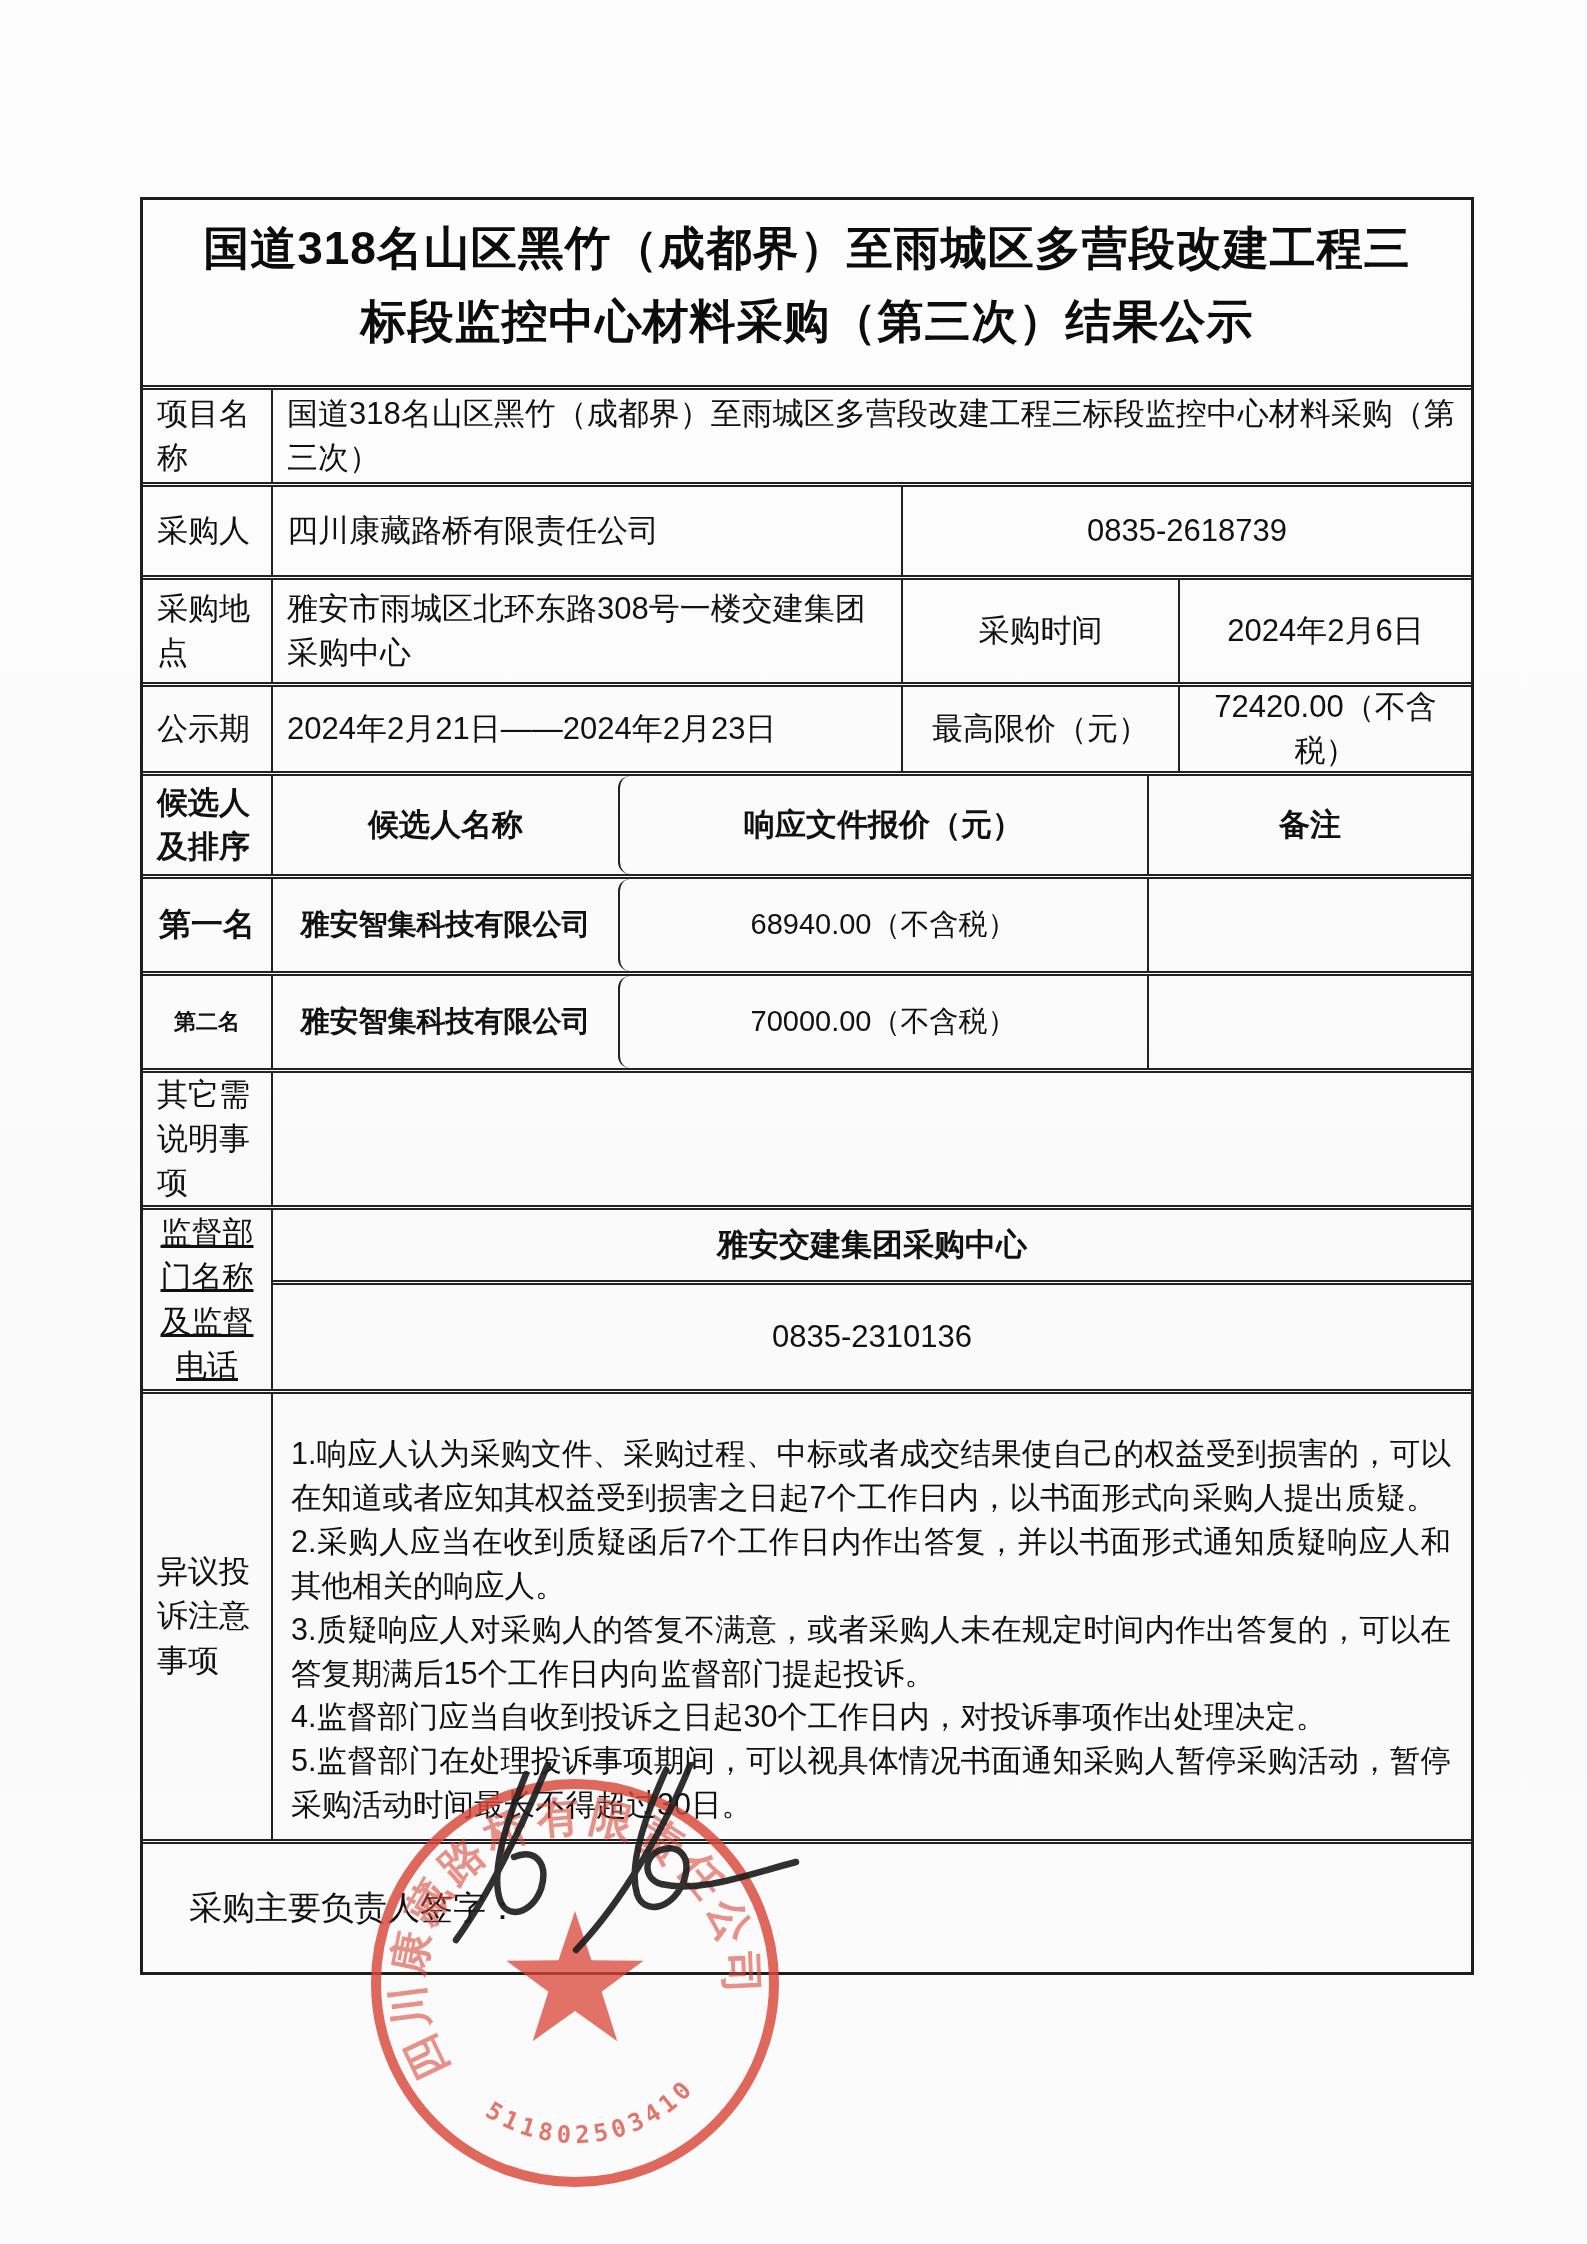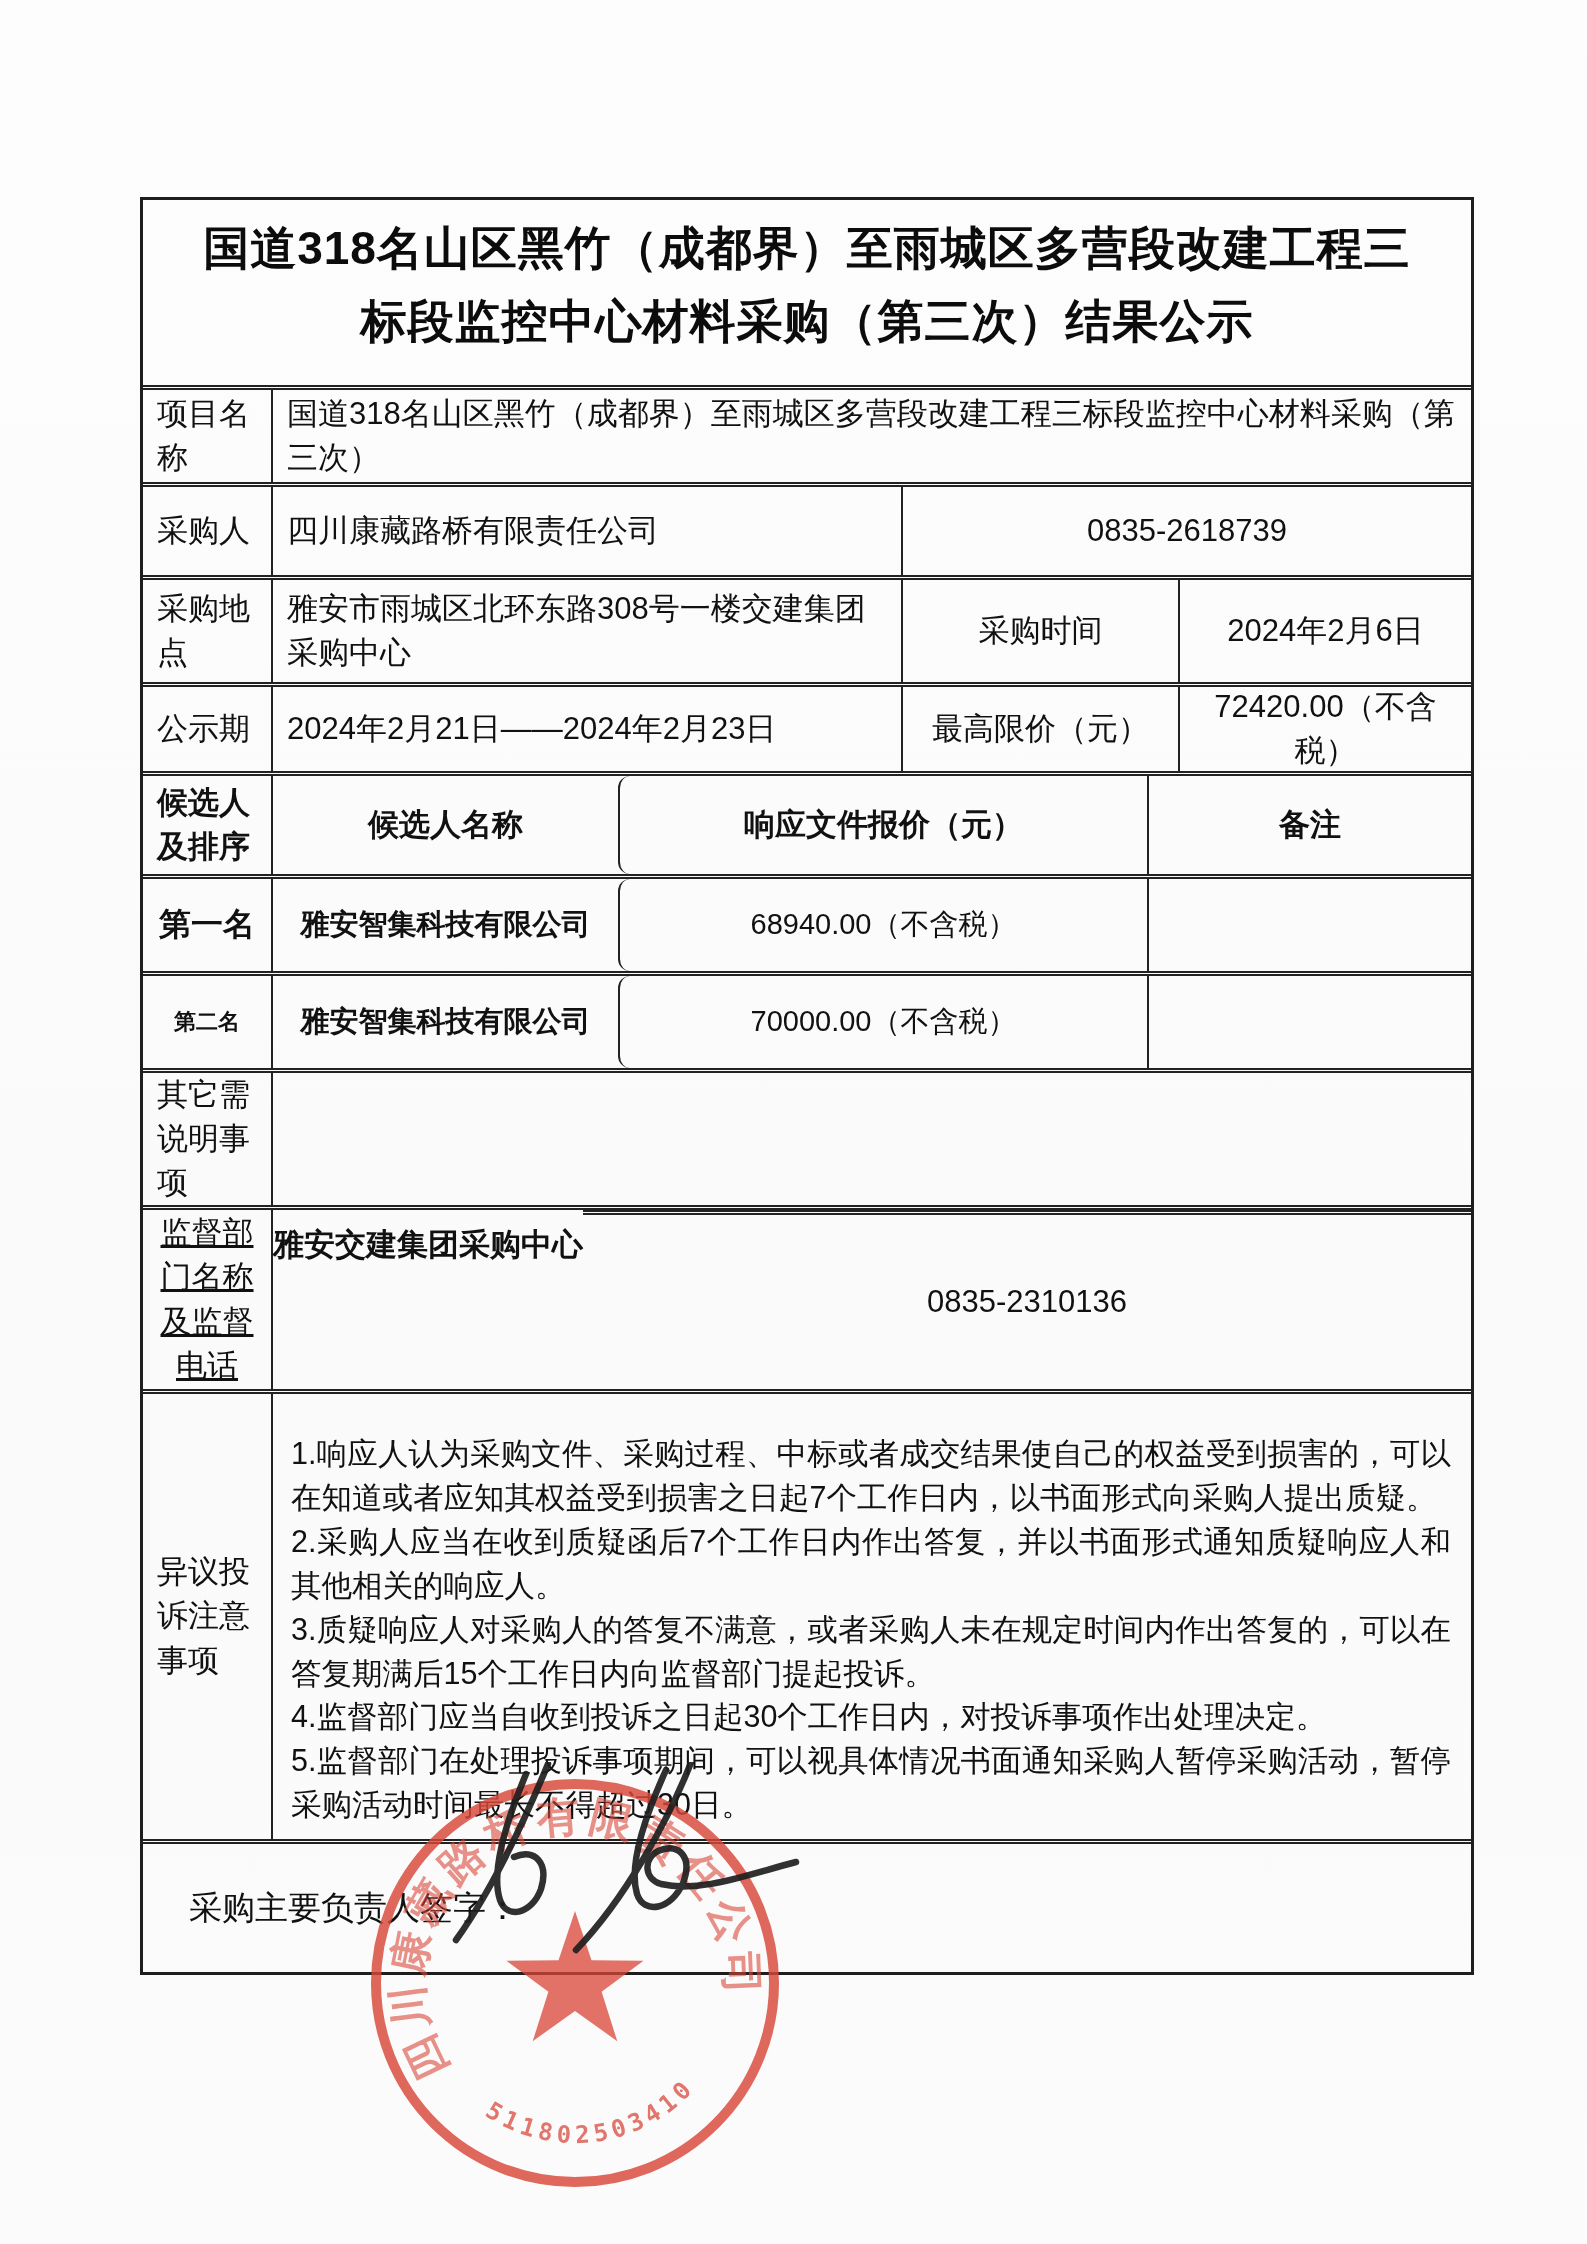--- a/index.html
+++ b/index.html
@@ -36,21 +36,21 @@
   .w-quote{width:529px;justify-content:center;text-align:center;border-radius:12px;}
   .center{justify-content:center;text-align:center;}
   .title-cell{
     flex:1;display:flex;align-items:flex-end;justify-content:center;
     padding:18px 40px 26px 40px;box-sizing:border-box;
   }
   .doc-title{
     font-size:46px;font-weight:700;letter-spacing:1px;
     line-height:1.6;text-align:center;color:#0c0c0c;
   }
-  .sup-right{flex:1;display:flex;}
+  .sup-right{flex:1;display:flex;flex-direction:column;}
   .sup-sub{box-sizing:border-box;display:flex;align-items:center;justify-content:center;
     font-size:31px;font-weight:700;}
   .sup-sub.second{border-top:5px double #222;font-weight:400;}
   .obj-content{
     flex:1;box-sizing:border-box;border-left:2px solid #222;
     padding:38px 20px 10px 18px;
     font-size:30.5px;line-height:1.44;text-align:justify;
     display:block;
   }
   .obj-content p{margin:0;}

